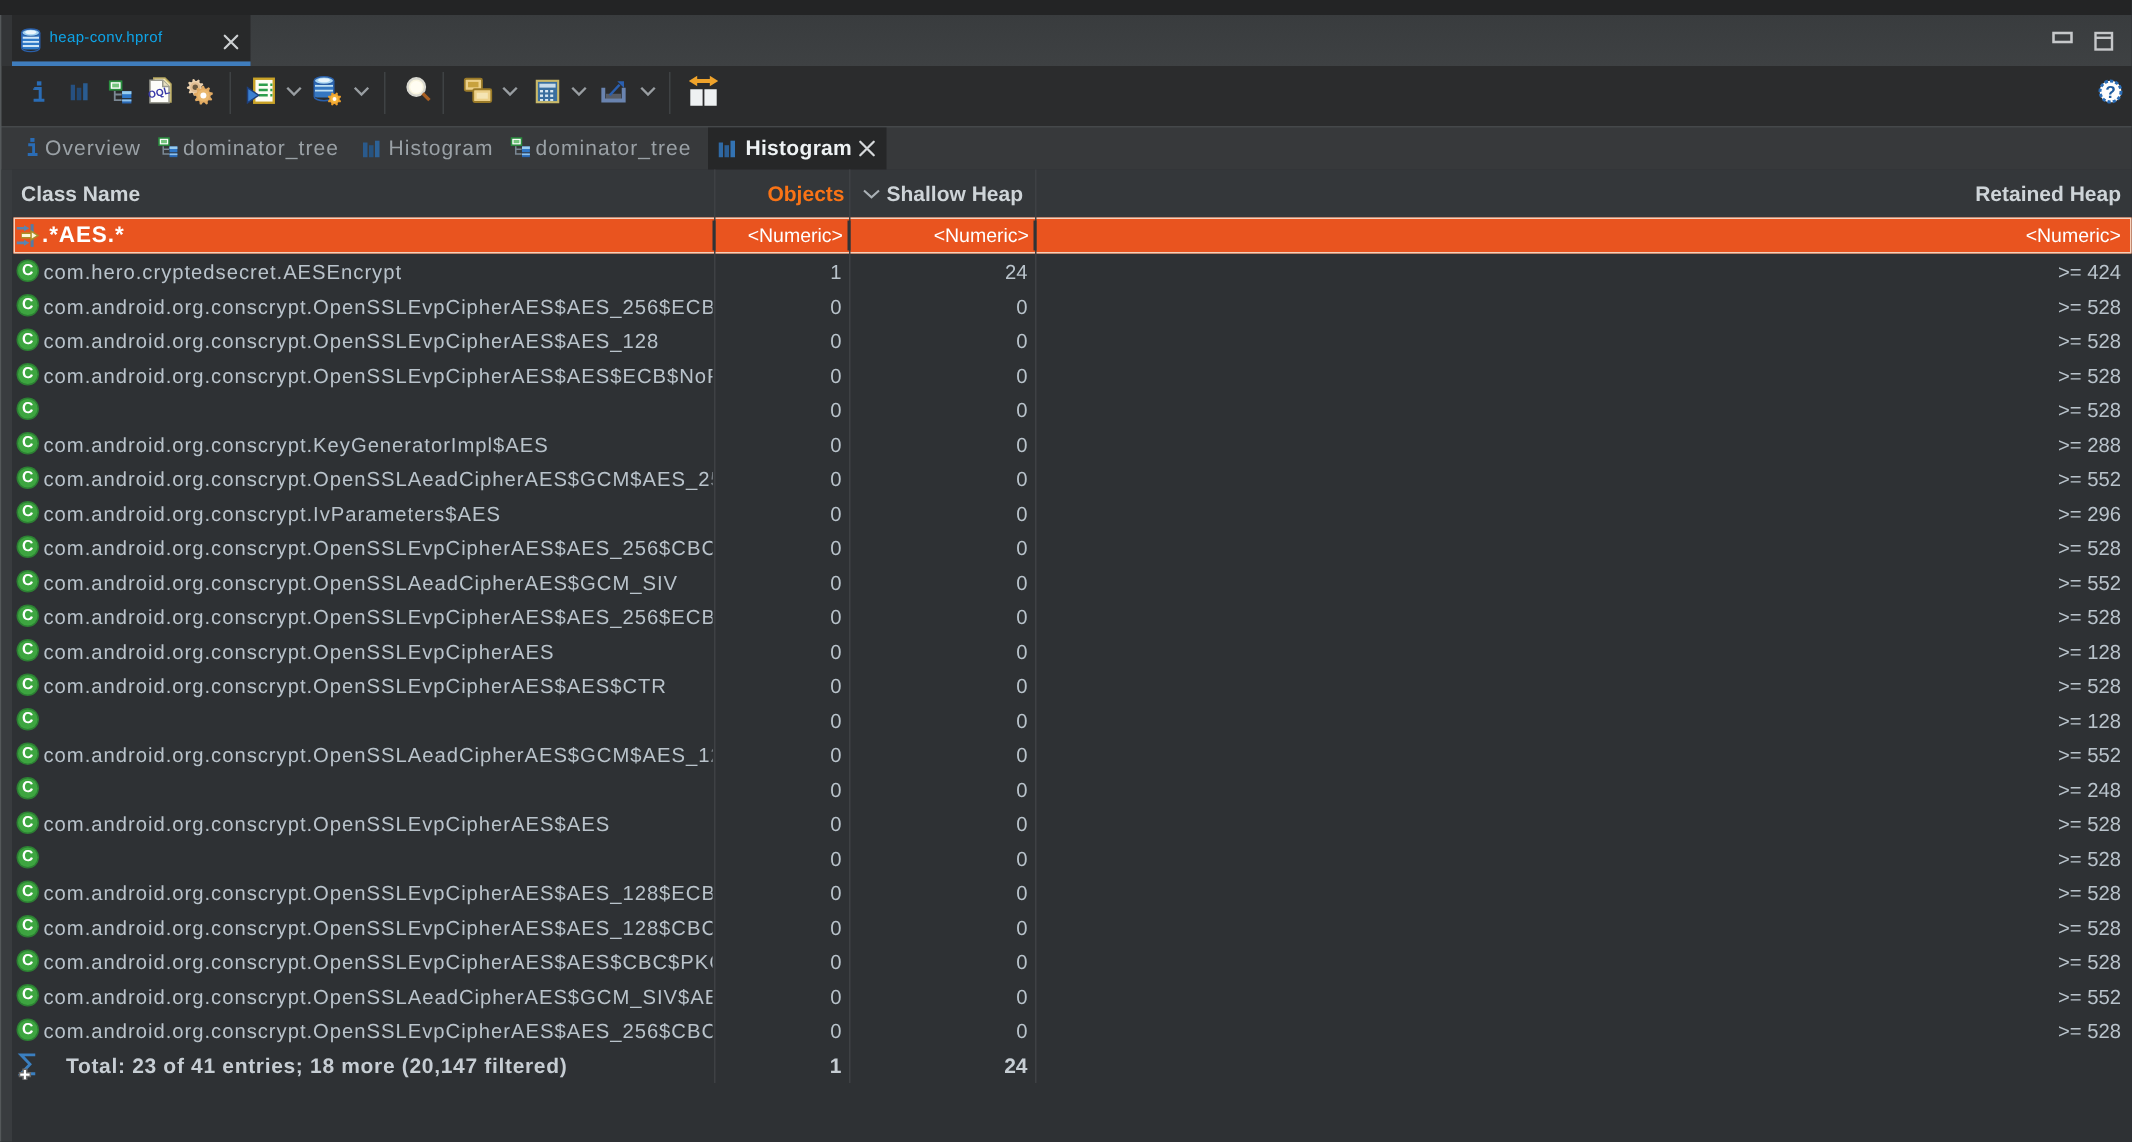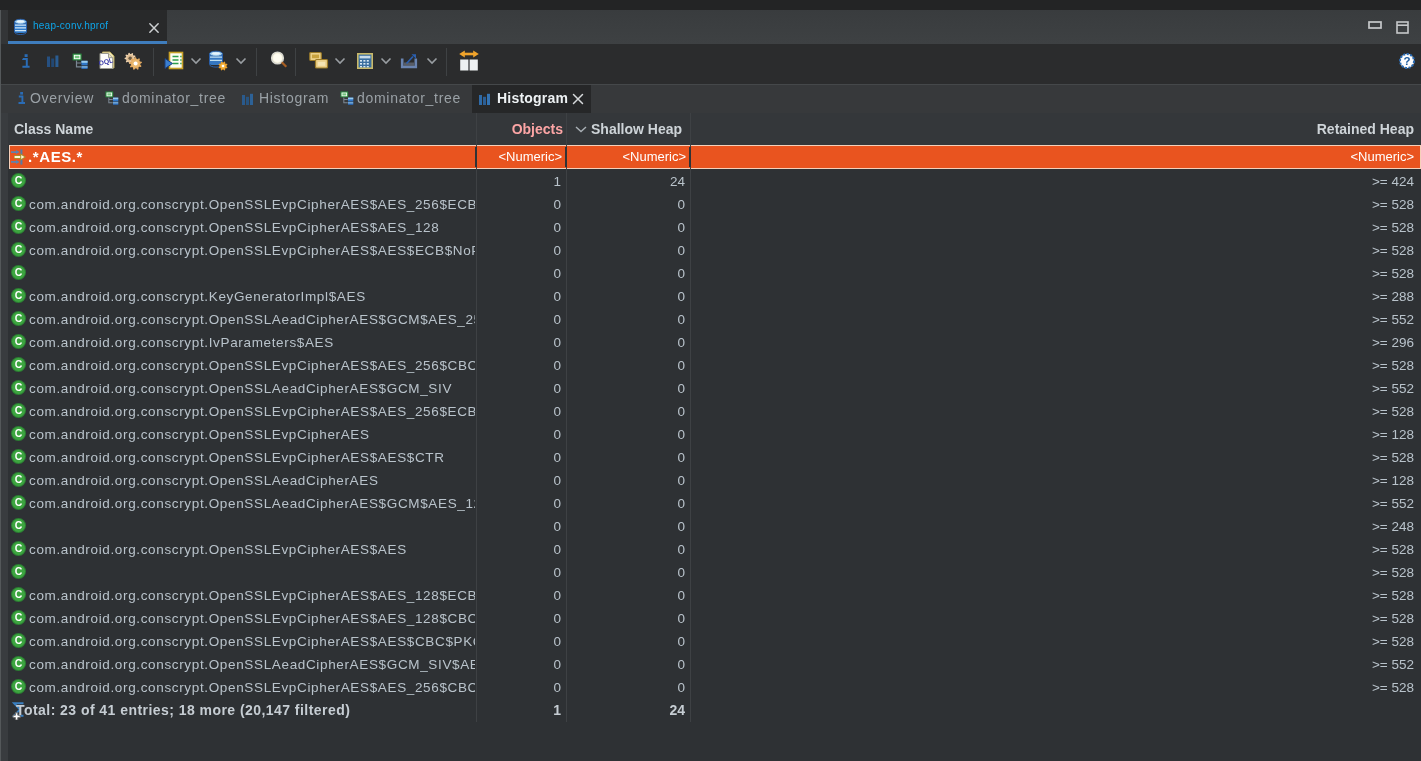--- a/index.html
+++ b/index.html
@@ -188,21 +188,21 @@
 <svg class="abs" style="left:479px;top:93px" width="12" height="12" viewBox="0 0 12 12">
 <rect x="0" y="2" width="3" height="10" fill="#2f6aa6"></rect>
 <rect x="4" y="3.8" width="3" height="8.2" fill="#2b5f96"></rect>
 <rect x="8" y="0.8" width="3" height="11.2" fill="#3373b3"></rect>
 </svg>
 <div class="abs" style="left:497px;top:84px;height:29px;line-height:29px;font-size:14px;letter-spacing:0.2px;font-weight:bold;color:#eef2f4">Histogram</div>
 <svg class="abs" style="left:572px;top:93px" width="12" height="12" viewBox="0 0 12 12">
 <path d="M1.5 1.5 L10.5 10.5 M10.5 1.5 L1.5 10.5" stroke="#d6d9db" stroke-width="1.5" stroke-linecap="round"></path>
   </svg>
 <div class="abs" style="left:14px;top:113px;height:32px;line-height:32px;font-size:14px;font-weight:bold;color:#ced4d8">Class Name</div>
-<div class="abs num" style="left:400px;top:113px;width:163px;height:32px;line-height:32px;font-size:14px;font-weight:bold;color:#fca5a5;">Objects</div>
+<div class="abs num" style="left:400px;top:113px;width:163px;height:32px;line-height:32px;font-size:14px;font-weight:bold;color:#f97316;">Objects</div>
 <svg class="abs" style="left:575px;top:126px" width="12" height="7" viewBox="0 0 12 7">
 <path d="M1 1 L6 5.5 L11 1" fill="none" stroke="#aab1b6" stroke-width="1.4"></path>
   </svg>
 <div class="abs" style="left:591px;top:113px;height:32px;line-height:32px;font-size:14px;font-weight:bold;color:#ced4d8">Shallow Heap</div>
 <div class="abs num" style="left:1200px;top:113px;width:214px;height:32px;line-height:32px;font-size:14px;font-weight:bold;color:#ced4d8;text-align:right">Retained Heap</div>
 <div class="abs" style="left:9px;top:145px;width:1412px;height:24px;background:#e9541f;border:1.5px solid #f6d0ba;box-sizing:border-box"></div>
 <svg class="abs" style="left:11px;top:149px" width="16" height="16" viewBox="0 0 16 16">
 <path d="M0 3.1 h5.4" stroke="#5b84b0" stroke-width="1.7"></path>
 <path d="M5 1.1 L8.6 3.1 L5 5.1 z" fill="#5b84b0"></path>
 <rect x="9.4" y="0.4" width="2" height="5.4" fill="#557ca6"></rect>
@@ -213,20 +213,21 @@
 <path d="M3.6 8 h6.4" stroke="#fdf6d8" stroke-width="2"></path>
 <path d="M9.2 4.2 L15.2 8 L9.2 11.8 z" fill="#ab8f28"></path>
 <path d="M10.2 6 L13.4 8 L10.2 10 z" fill="#fdf6d8"></path>
 </svg>
 <div class="abs" style="left:28px;top:145px;height:24px;line-height:24px;font-size:15px;letter-spacing:0.6px;font-weight:bold;color:#fff">.*AES.*</div>
 <div class="abs num" style="left:420px;top:145px;width:142px;height:24px;line-height:24px;font-size:13px;color:#fff;text-align:right">&lt;Numeric&gt;</div>
 <div class="abs num" style="left:540px;top:145px;width:146px;height:24px;line-height:24px;font-size:13px;color:#fff;text-align:right">&lt;Numeric&gt;</div>
 <div class="abs num" style="left:1200px;top:145px;width:214px;height:24px;line-height:24px;font-size:13px;color:#fff;text-align:right">&lt;Numeric&gt;</div>
 <div class="row" style="top:169.5px">
     <span class="cic">C</span>
+    <span class="cn">com.hero.cryptedsecret.AESEncrypt</span>
     <span class="num" style="left:420px;width:141px">1</span>
     <span class="num" style="left:540px;width:145px">24</span>
     <span class="num" style="left:1200px;width:214px">&gt;= 424</span>
   </div>
 <div class="row" style="top:192.5px">
     <span class="cic">C</span>
     <span class="cn">com.android.org.conscrypt.OpenSSLEvpCipherAES$AES_256$ECB$NoPadding</span>
     <span class="num" style="left:420px;width:141px">0</span>
     <span class="num" style="left:540px;width:145px">0</span>
     <span class="num" style="left:1200px;width:214px">&gt;= 528</span>
@@ -302,21 +303,20 @@
   </div>
 <div class="row" style="top:445.5px">
     <span class="cic">C</span>
     <span class="cn">com.android.org.conscrypt.OpenSSLEvpCipherAES$AES$CTR</span>
     <span class="num" style="left:420px;width:141px">0</span>
     <span class="num" style="left:540px;width:145px">0</span>
     <span class="num" style="left:1200px;width:214px">&gt;= 528</span>
   </div>
 <div class="row" style="top:468.5px">
     <span class="cic">C</span>
-    <span class="cn">com.android.org.conscrypt.OpenSSLAeadCipherAES</span>
     <span class="num" style="left:420px;width:141px">0</span>
     <span class="num" style="left:540px;width:145px">0</span>
     <span class="num" style="left:1200px;width:214px">&gt;= 128</span>
   </div>
 <div class="row" style="top:491.5px">
     <span class="cic">C</span>
     <span class="cn">com.android.org.conscrypt.OpenSSLAeadCipherAES$GCM$AES_128</span>
     <span class="num" style="left:420px;width:141px">0</span>
     <span class="num" style="left:540px;width:145px">0</span>
     <span class="num" style="left:1200px;width:214px">&gt;= 552</span>
@@ -373,21 +373,21 @@
     <span class="cn">com.android.org.conscrypt.OpenSSLEvpCipherAES$AES_256$CBC</span>
     <span class="num" style="left:420px;width:141px">0</span>
     <span class="num" style="left:540px;width:145px">0</span>
     <span class="num" style="left:1200px;width:214px">&gt;= 528</span>
   </div>
 <svg class="abs" style="left:11px;top:701.5px" width="16" height="18" viewBox="0 0 16 18">
 <path d="M12.5 1.2 H3 L9 7.5 L3 13.8 H12.5" fill="none" stroke="#3a7fc0" stroke-width="1.9"></path>
 <path d="M4.4 10.8 h2.4 v2.4 h2.4 v2.4 h-2.4 v2.4 h-2.4 v-2.4 h-2.4 v-2.4 h2.4 z" fill="#fff" stroke="#6a6a6a" stroke-width="1"></path>
 </svg>
 <div class="row" style="top:698.5px;font-weight:bold;font-size:14px;letter-spacing:0.45px;color:#c6cdd3">
-    <span class="cn" style="left:16px">Total: 23 of 41 entries; 18 more (20,147 filtered)</span>
+    <span class="cn" style="left:44px">Total: 23 of 41 entries; 18 more (20,147 filtered)</span>
     <span class="num" style="left:420px;width:141px">1</span>
     <span class="num" style="left:540px;width:145px">24</span>
   </div>
 <div class="abs" style="left:476px;top:113px;width:1px;height:608.5px;background:#3e4144"></div>
 <div class="abs" style="left:566px;top:113px;width:1px;height:608.5px;background:#3e4144"></div>
 <div class="abs" style="left:690px;top:113px;width:1px;height:608.5px;background:#3e4144"></div>
 <div class="abs" style="left:475px;top:147px;width:2px;height:20px;background:#303336"></div>
 <div class="abs" style="left:565px;top:147px;width:2px;height:20px;background:#303336"></div>
 <div class="abs" style="left:689px;top:147px;width:2px;height:20px;background:#303336"></div>
 </body></html>

